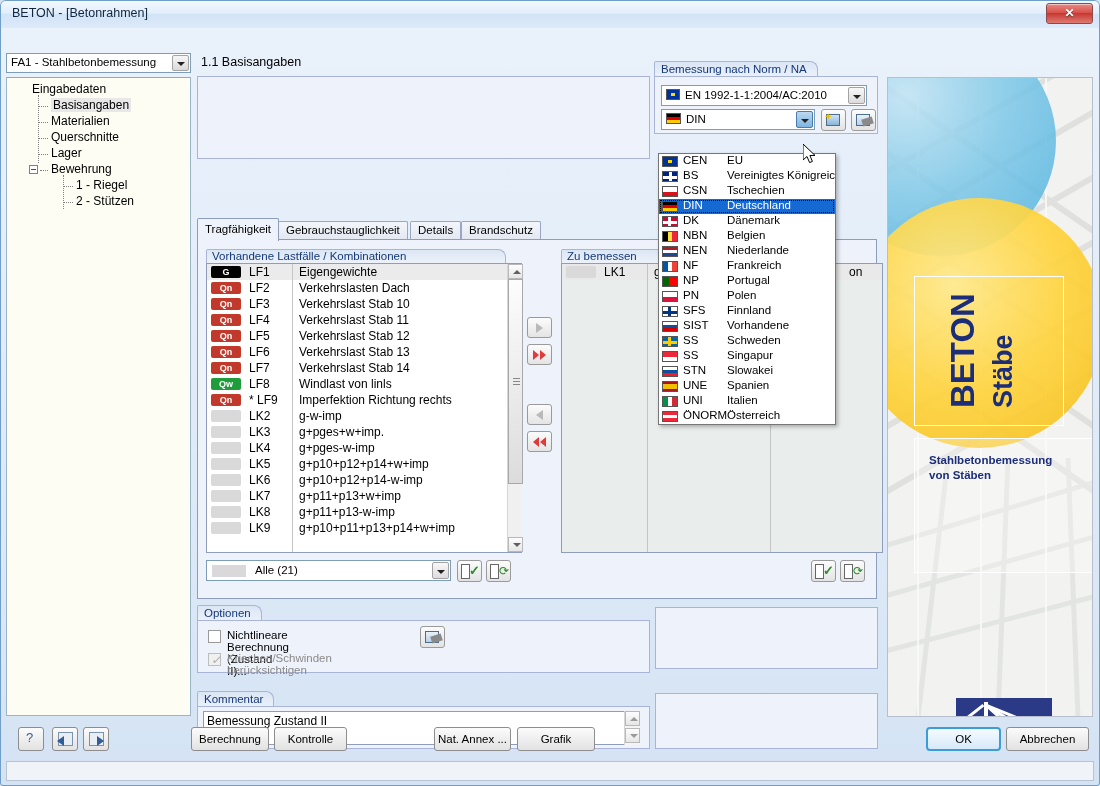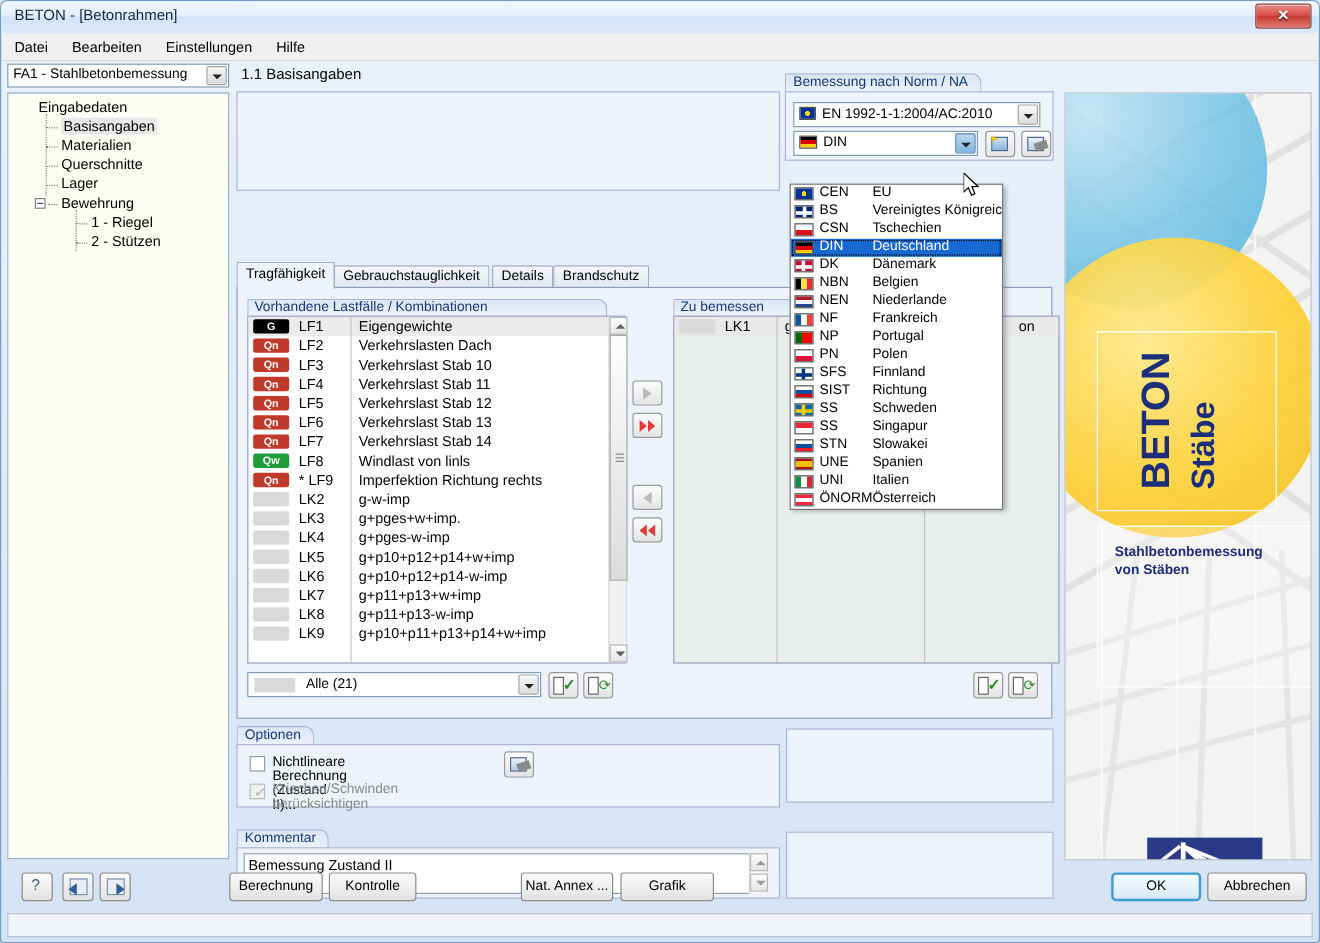--- a/index.html
+++ b/index.html
@@ -302,26 +302,20 @@
 </head>
 <body>
 
 <div id="window">
 
   <div id="titlebar">
     <div id="title-text">BETON - [Betonrahmen]</div>
     <div id="close-btn">✕</div>
   </div>
 
-  <div id="menubar">
-    <div class="menu-item">Datei</div>
-    <div class="menu-item">Bearbeiten</div>
-    <div class="menu-item">Einstellungen</div>
-    <div class="menu-item">Hilfe</div>
-  </div>
 
   <div id="leftpanel">
     <div id="module-select">
       <span>FA1 - Stahlbetonbemessung</span>
       <span class="arrowbox">
           <i class="caret-dn"></i>
         </span>
     </div>
 
     <div id="tree">
@@ -664,21 +658,21 @@
           <span class="flag" style="background: linear-gradient(rgb(255, 255, 255), rgb(255, 255, 255));">
             <span style="position:absolute;left:0;top:4px;width:100%;height:3px;background:#003580"></span>
             <span style="position:absolute;left:5px;top:0;width:3px;height:100%;background:#003580"></span>
           </span>
           <span class="dcode">SFS</span>
           <span class="dname">Finnland</span>
         </div>
         <div class="drow">
           <span class="flag" style="background: linear-gradient(rgb(255, 255, 255) 0px, rgb(255, 255, 255) 33%, rgb(11, 78, 162) 33%, rgb(11, 78, 162) 66%, rgb(213, 0, 0) 66%, rgb(213, 0, 0) 100%);"></span>
           <span class="dcode">SIST</span>
-          <span class="dname">Richtung</span>
+          <span class="dname">Vorhandene</span>
         </div>
         <div class="drow">
           <span class="flag" style="background: linear-gradient(rgb(0, 106, 167), rgb(0, 106, 167));">
             <span style="position:absolute;left:0;top:4px;width:100%;height:3px;background:#fecc00"></span>
             <span style="position:absolute;left:5px;top:0;width:3px;height:100%;background:#fecc00"></span>
           </span>
           <span class="dcode">SS</span>
           <span class="dname">Schweden</span>
         </div>
         <div class="drow">

